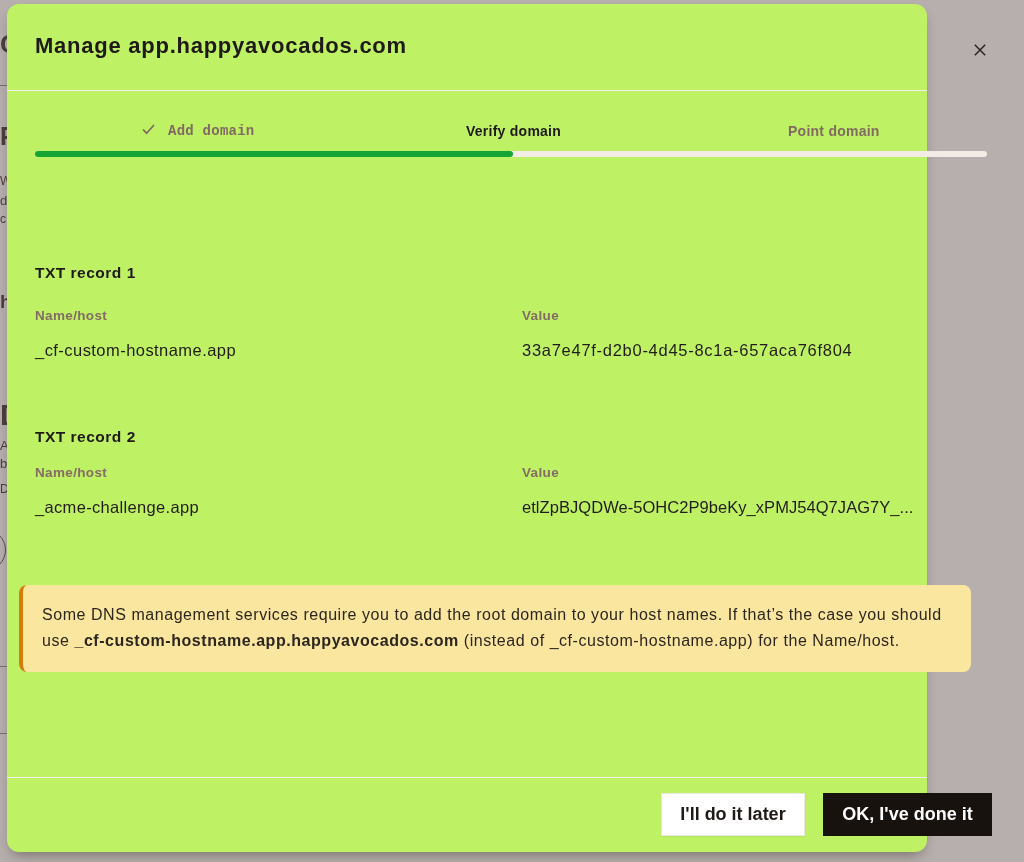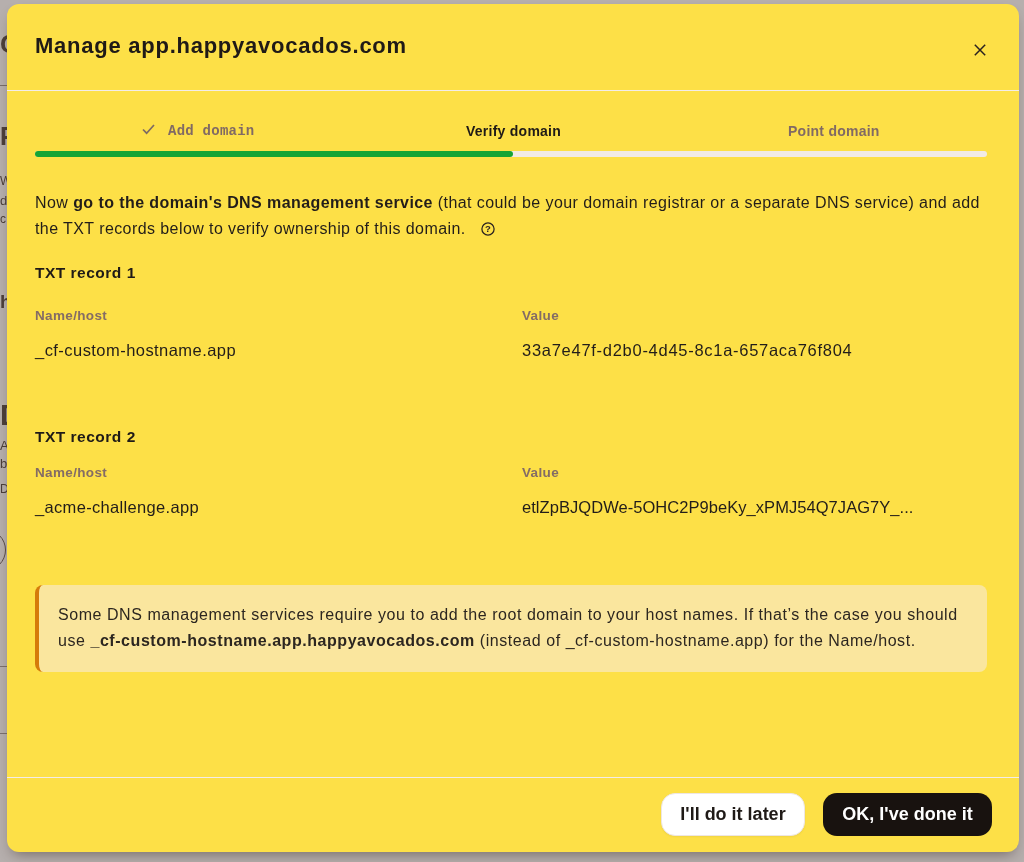--- a/index.html
+++ b/index.html
@@ -1,46 +1,46 @@
 <!DOCTYPE html>
 <html><head>
 <meta charset="utf-8">
 <style>
   * { margin:0; padding:0; box-sizing:border-box; }
   html,body { width:1024px; height:862px; overflow:hidden; }
   body { font-family:"Liberation Sans", sans-serif; background:#fff; position:relative; }
   .bgfrag { position:absolute; color:#554b47; }
   .overlay { position:absolute; inset:0; background:rgba(62,44,40,0.38); z-index:5; }
   .modal {
-    position:absolute; left:7px; top:4px; width:1012px; height:848px;
-    background:#fde047; border-radius:12px; z-index:10;
+    position:absolute; left:7px; top:4px; width:920px; height:848px;
+    background:#bef264; border-radius:12px; z-index:10;
     box-shadow:0 7px 14px -5px rgba(35,20,15,0.45);
   }
   .title { position:absolute; left:28px; top:29px; font-size:22px; font-weight:700; color:#1f1a17; letter-spacing:0.75px; }
   .close { position:absolute; left:966.5px; top:39.5px; width:12px; height:12px; color:#2a2220; }
   .hdivider { position:absolute; left:0; top:86px; width:100%; height:1px; background:#f3ece8; }
   .fdivider { position:absolute; left:0; top:773px; width:100%; height:1px; background:#f3ece8; }
 
   .step { position:absolute; top:119px; font-size:14px; letter-spacing:0.25px; font-weight:700; color:#816a64; }
   .step.active { color:#1f1a17; }
   .track { position:absolute; left:28px; top:147px; width:952px; height:6px; background:#f2ebe6; border-radius:3px; }
   .fill  { position:absolute; left:0; top:0; width:478px; height:6px; background:#16a434; border-radius:3px; }
 
   .para { position:absolute; left:28px; font-size:16px; letter-spacing:0.42px; line-height:26px; color:#221d1a; }
   b { font-weight:700; }
   .h2 { position:absolute; left:28px; font-size:15.5px; letter-spacing:0.5px; font-weight:700; color:#1f1a17; }
   .lbl { position:absolute; font-size:13.5px; letter-spacing:0.35px; font-weight:700; color:#846c65; }
   .val { position:absolute; font-size:16.5px; color:#221d1a; }
 
   .warn {
-    position:absolute; left:28px; top:581px; width:952px; height:87px;
+    position:absolute; left:12px; top:581px; width:952px; height:87px;
     background:#fae69e; border-left:4.5px solid #d57b0a; border-radius:8px;
     font-size:16px; letter-spacing:0.55px; line-height:26px; color:#2c2620; padding:17px 18px 0 19px;
   }
-  .btn { position:absolute; top:789px; height:43px; border-radius:14px; font-size:18px; font-weight:700;
+  .btn { position:absolute; top:789px; height:43px; border-radius:0; font-size:18px; font-weight:700;
          display:flex; align-items:center; justify-content:center; }
   .btn.later { left:654px; width:144px; background:#fff; border:1px solid #eee6e2; color:#1f1a17; box-shadow:0 1px 2px rgba(0,0,0,0.05); }
   .btn.ok { left:816px; width:169px; background:#18120f; color:#fff; }
 </style>
 </head>
 <body>
 
   <div class="bgfrag" style="left:0px; top:29px; font-size:26px; font-weight:700;">C</div>
   <div class="bgfrag" style="left:0px; top:85px; width:10px; height:1px; background:#9c9492;"></div>
   <div class="bgfrag" style="left:0px; top:122px; font-size:25px; font-weight:700;">P</div>
@@ -67,24 +67,20 @@
 
     <div class="step" style="left:135px;font-family:Liberation Mono, monospace;"><svg width="13" height="11" viewBox="0 0 13 11" style="margin-right:13px;">
         <path d="M1 5.5 L4.6 9.2 L12 1" fill="none" stroke="#7d6a64" stroke-width="1.7"></path>
       </svg>Add domain</div>
     <div class="step active" style="left:459px;">Verify domain</div>
     <div class="step" style="left:781px;">Point domain</div>
     <div class="track">
       <div class="fill"></div>
     </div>
 
-    <div class="para" style="top:186px; width:965px;">Now <b>go to the domain's DNS management service</b> (that could be your domain registrar or a separate DNS service) and add<br>the TXT records below to verify ownership of this domain. <svg width="14" height="14" viewBox="0 0 14 14" style="vertical-align:-2px; margin-left:10.5px;">
-        <circle cx="7" cy="7" r="6.1" fill="none" stroke="#2a2220" stroke-width="1.25"></circle>
-        <text x="7" y="10.2" text-anchor="middle" font-size="9.5" font-weight="700" fill="#2a2220" font-family="Liberation Sans, sans-serif">?</text>
-      </svg></div>
 
     <div class="h2" style="top:260px;">TXT record 1</div>
     <div class="lbl" style="left:28px; top:304px;">Name/host</div>
     <div class="lbl" style="left:515px; top:304px;">Value</div>
     <div class="val" style="left:28px; top:337px; letter-spacing:0.45px;">_cf-custom-hostname.app</div>
     <div class="val" style="left:515px; top:337px; letter-spacing:0.72px;">33a7e47f-d2b0-4d45-8c1a-657aca76f804</div>
 
     <div class="h2" style="top:424px;">TXT record 2</div>
     <div class="lbl" style="left:28px; top:461px;">Name/host</div>
     <div class="lbl" style="left:515px; top:461px;">Value</div>

